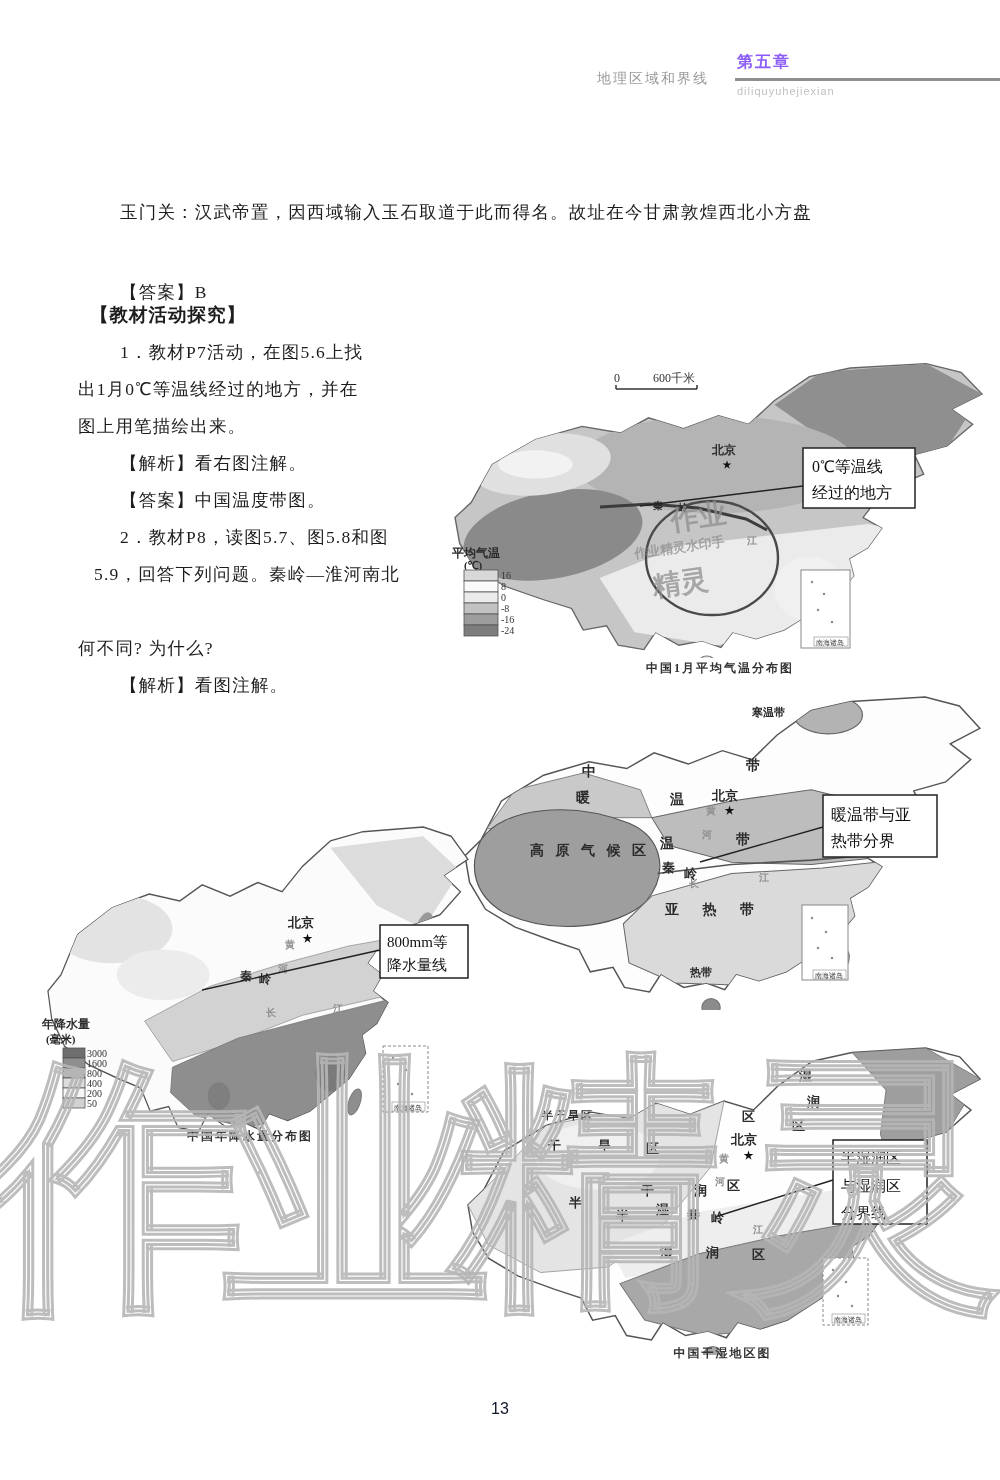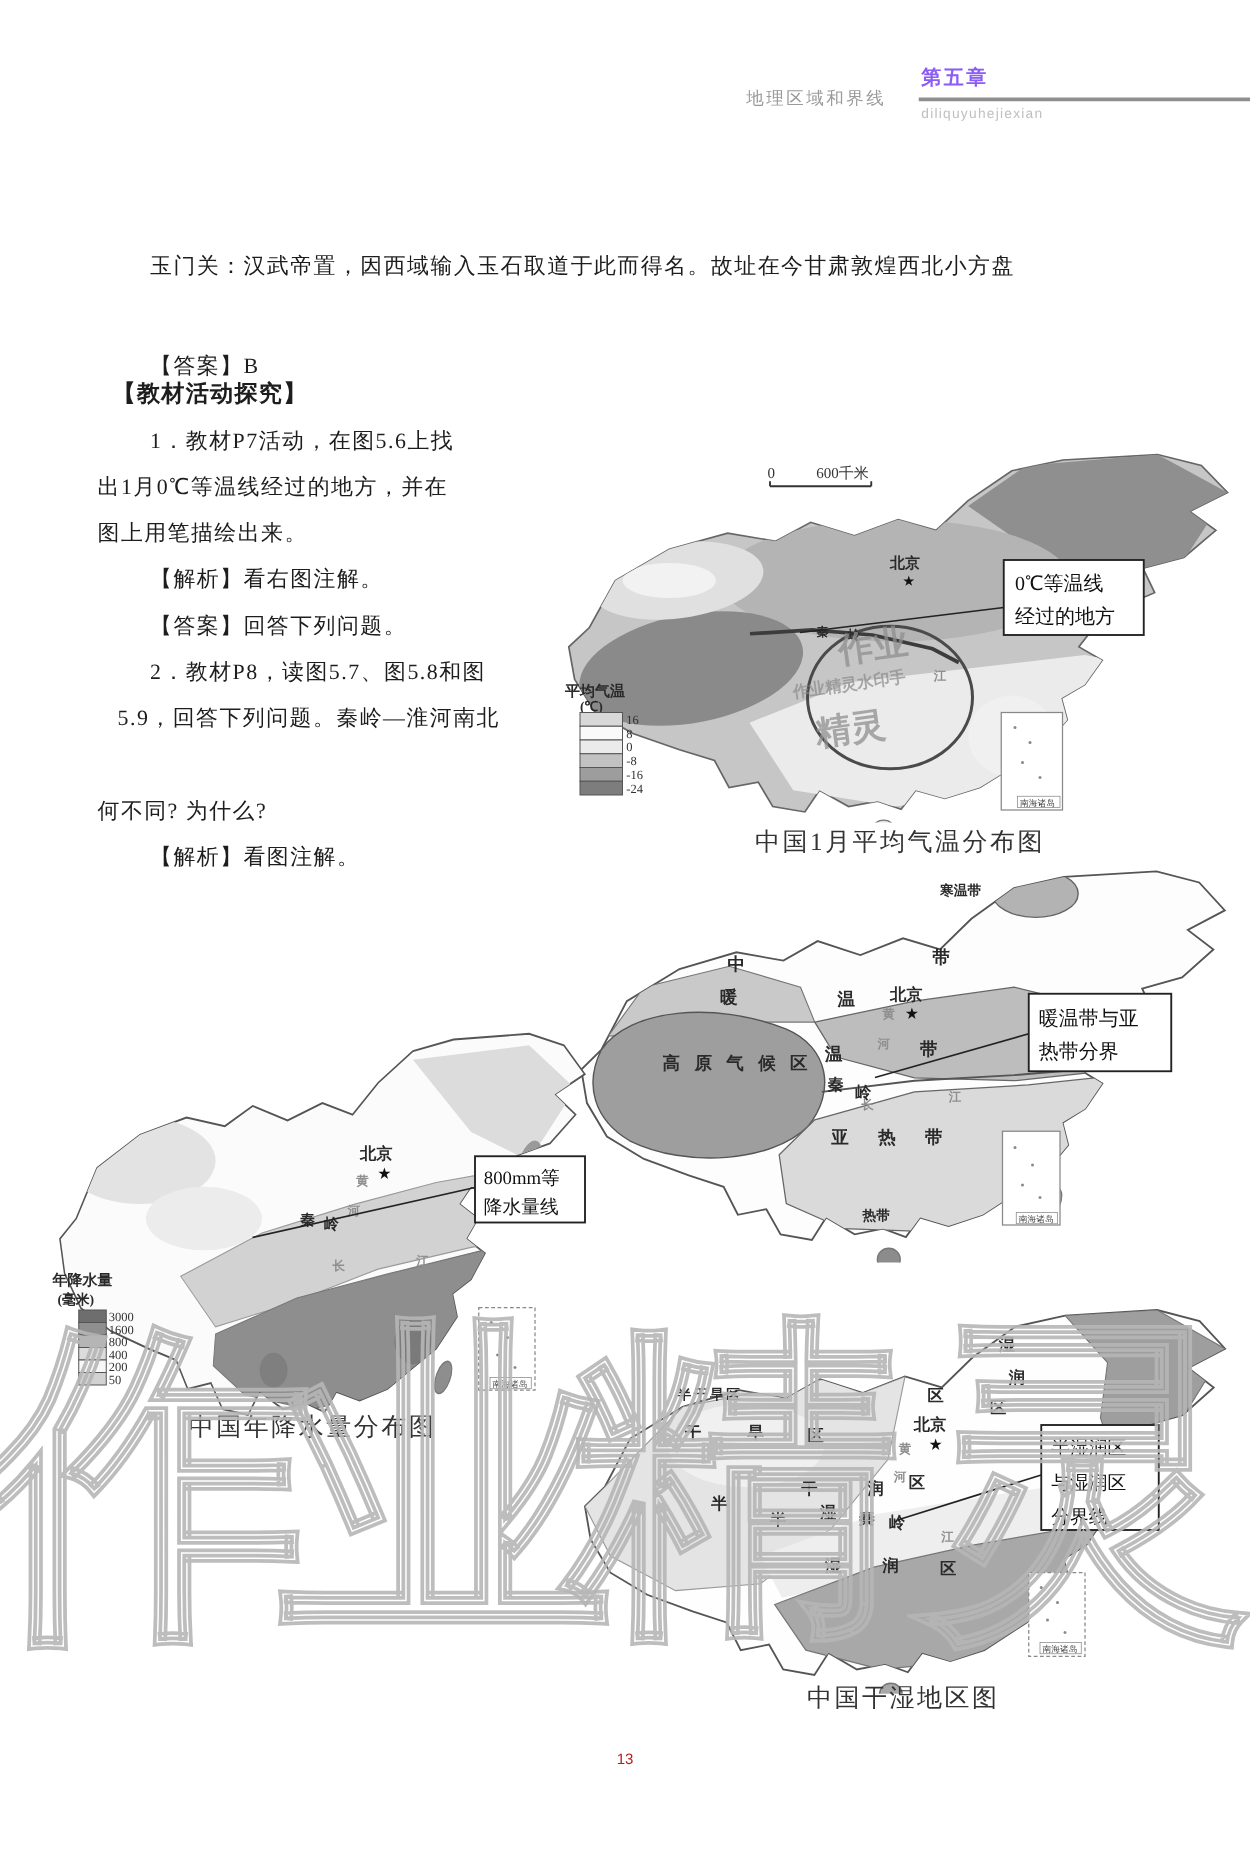--- a/index.html
+++ b/index.html
@@ -7,25 +7,25 @@
         font-family:"Liberation Serif", serif;color:#222;}
   .abs{position:absolute;}
   
   .hdr-section{font-family:"Liberation Sans", sans-serif;font-size:14px;color:#9a9a9a;letter-spacing:2px;}
   .hdr-chapter{font-family:"Liberation Sans", sans-serif;font-size:16px;font-weight:bold;color:#8b5cf6;letter-spacing:2px;}
   .hdr-rule{height:3px;background:#8f8f8f;}
   .hdr-pinyin{font-family:"Liberation Sans", sans-serif;font-size:11px;color:#c0c0c0;letter-spacing:1px;}
   
   .bodyline{font-size:17.5px;color:#1d1d1d;letter-spacing:1.2px;white-space:nowrap;}
   .boldline{font-weight:bold;font-size:18.5px;letter-spacing:1px;}
-  .caption{font-size:20px;color:#333;letter-spacing:2px;text-align:center;}
+  .caption{font-size:12px;color:#333;letter-spacing:2px;text-align:center;font-weight:bold;}
   
   .wm-big{font-family:"Liberation Sans", sans-serif;font-size:268px;font-weight:700;line-height:1;
           color:transparent;-webkit-text-stroke:3px #b6b6b6;opacity:.9;z-index:30;pointer-events:none;}
-  .pageno{font-family:"Liberation Sans", sans-serif;font-size:12px;color:#b91c1c;text-align:center;}
+  .pageno{font-family:"Liberation Sans", sans-serif;font-size:16px;color:#0f172a;text-align:center;}
   svg text{font-family:"Liberation Serif", serif;}
   .maplabel{font-weight:bold;fill:#2a2a2a;}
   .graylabel{fill:#8f8f8f;font-weight:bold;}
   .callout-text{font-weight:normal;fill:#111;}
 </style>
 </head>
 <body>
 
 <div id="page">
 
@@ -35,21 +35,21 @@
   <div class="abs hdr-pinyin" style="left:737px;top:85px;">diliquyuhejiexian</div>
 
   <div class="abs bodyline" style="left:120px;top:200px;">玉门关：汉武帝置，因西域输入玉石取道于此而得名。故址在今甘肃敦煌西北小方盘</div>
   <div class="abs bodyline" style="left:120px;top:268px;margin-top:12px;">【答案】B</div>
   <div class="abs bodyline boldline" style="left:90px;top:302px;">【教材活动探究】</div>
 
   <div class="abs bodyline" style="left:120px;top:340px;">1．教材P7活动，在图5.6上找</div>
   <div class="abs bodyline" style="left:78px;top:377px;">出1月0℃等温线经过的地方，并在</div>
   <div class="abs bodyline" style="left:78px;top:414px;">图上用笔描绘出来。</div>
   <div class="abs bodyline" style="left:120px;top:451px;">【解析】看右图注解。</div>
-  <div class="abs bodyline" style="left:120px;top:488px;">【答案】回答下列问题。</div>
+  <div class="abs bodyline" style="left:120px;top:488px;">【答案】中国温度带图。</div>
   <div class="abs bodyline" style="left:120px;top:525px;">2．教材P8，读图5.7、图5.8和图</div>
   <div class="abs bodyline" style="left:94px;top:562px;">5.9，回答下列问题。秦岭—淮河南北</div>
   <div class="abs bodyline" style="left:78px;top:636px;">何不同? 为什么?</div>
   <div class="abs bodyline" style="left:120px;top:673px;">【解析】看图注解。</div>
 
   <svg class="abs" style="left:450px;top:358px;" width="540" height="300" viewBox="0 0 540 300">
     <defs>
       <clipPath id="cn1">
           <path d="M40,130 L58,95 L95,72 L135,60 L168,66 L192,52 L222,62 L252,50 L278,58 L300,36 L330,14 L365,6 L430,2 L460,10 L478,30 L452,44 L470,58 L448,78 L420,86 L428,104 L402,116 L380,108 L370,120 L386,130 L376,144 L392,154 L380,172 L364,182 L368,198 L350,220 L332,232 L308,248 L284,256 L264,250 L254,264 L238,258 L218,262 L198,250 L188,266 L166,262 L156,244 L136,248 L126,228 L102,220 L70,208 L44,192 L30,168 L26,144 Z"></path>
         </clipPath>

